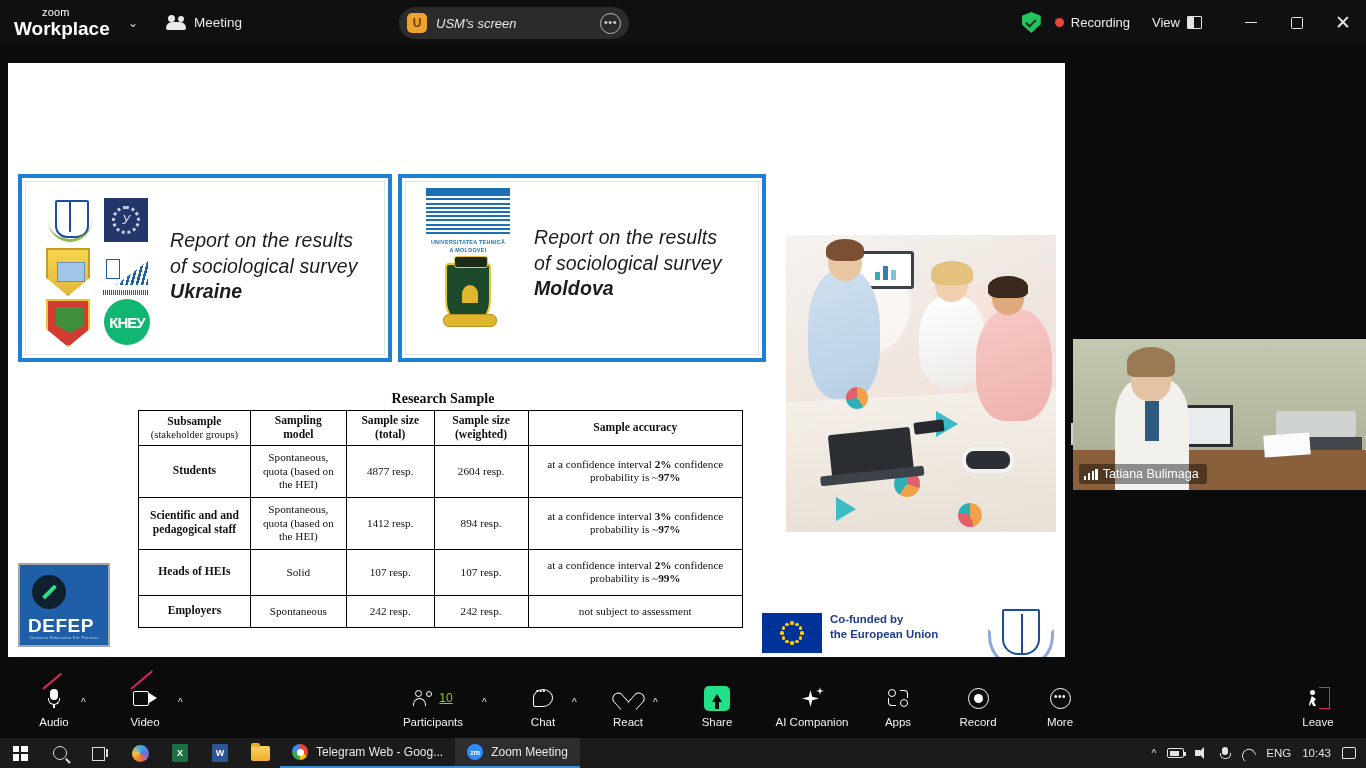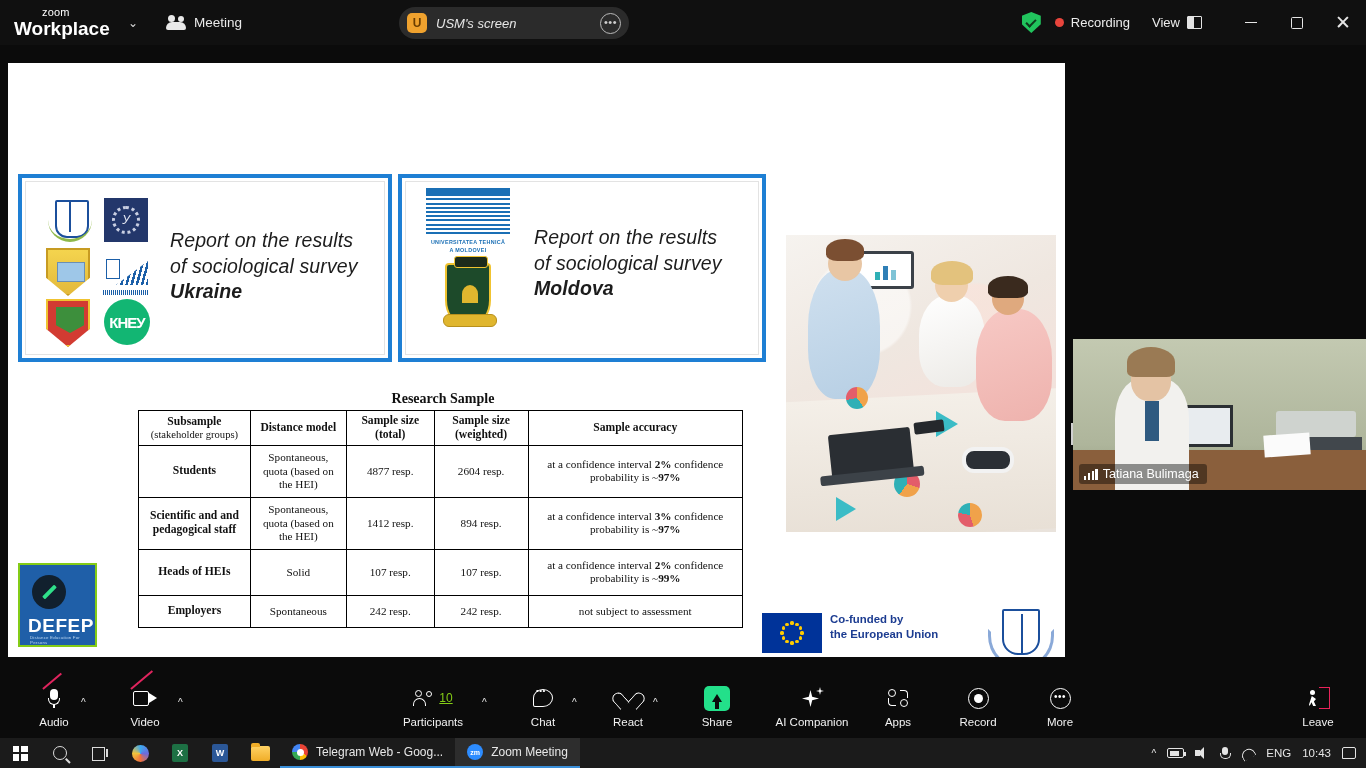--- a/index.html
+++ b/index.html
@@ -275,22 +275,22 @@
   .pm-book {
     position:absolute; left:16px; top:6px; width:38px; height:46px; border:2px solid #1b4f9c;
     border-radius:2px 2px 16px 16px; background:#fff;
   }
   .pm-book::after { content:""; position:absolute; left:17px; top:3px; width:2px; height:40px; background:#1b4f9c; }
   .pm-wreath { position:absolute; left:2px; top:26px; width:66px; height:40px;
     border:3px solid #8aa9d8; border-top-color:transparent; border-radius:0 0 34px 34px; }
 
   
   .defep {
-    position:absolute; left:10px; top:500px; width:79px; height:84px; background:#1f5fa8;
-    border:2px solid #84cc16;
+    position:absolute; left:10px; top:500px; width:92px; height:84px; background:#1f5fa8;
+    border:2px solid #a3a3a3;
   }
   .defep .circ {
     position:absolute; left:12px; top:10px; width:34px; height:34px; border-radius:50%; background:#11202e;
     display:flex; align-items:center; justify-content:center;
   }
   .defep .pencil {
     width:17px; height:4px; background:#2fe08a; transform: rotate(-45deg); border-radius:1px;
   }
   .defep .word { position:absolute; left:8px; top:50px; color:#fff; font-size:19px; font-weight:800; letter-spacing:.5px; }
   .defep .tag { position:absolute; left:10px; top:70px; color:#b9d4ef; font-size:4.4px; letter-spacing:.2px; }
@@ -545,21 +545,21 @@
       </div>
 
       <div class="rs-title">Research Sample</div>
       <table class="rs">
         <thead>
           <tr>
             <th class="c1">
               <span>Subsample</span>
               <span class="sub">(stakeholder groups)</span>
             </th>
-            <th class="c2">Distance model</th>
+            <th class="c2">Sampling model</th>
             <th class="c3">Sample size (total)</th>
             <th class="c4">Sample size (weighted)</th>
             <th class="c5">Sample accuracy</th>
           </tr>
         </thead>
         <tbody>
           <tr style="height:52px">
             <td class="sub-name">Students</td>
             <td>Spontaneous, quota (based on the HEI)</td>
             <td>4877 resp.</td>

